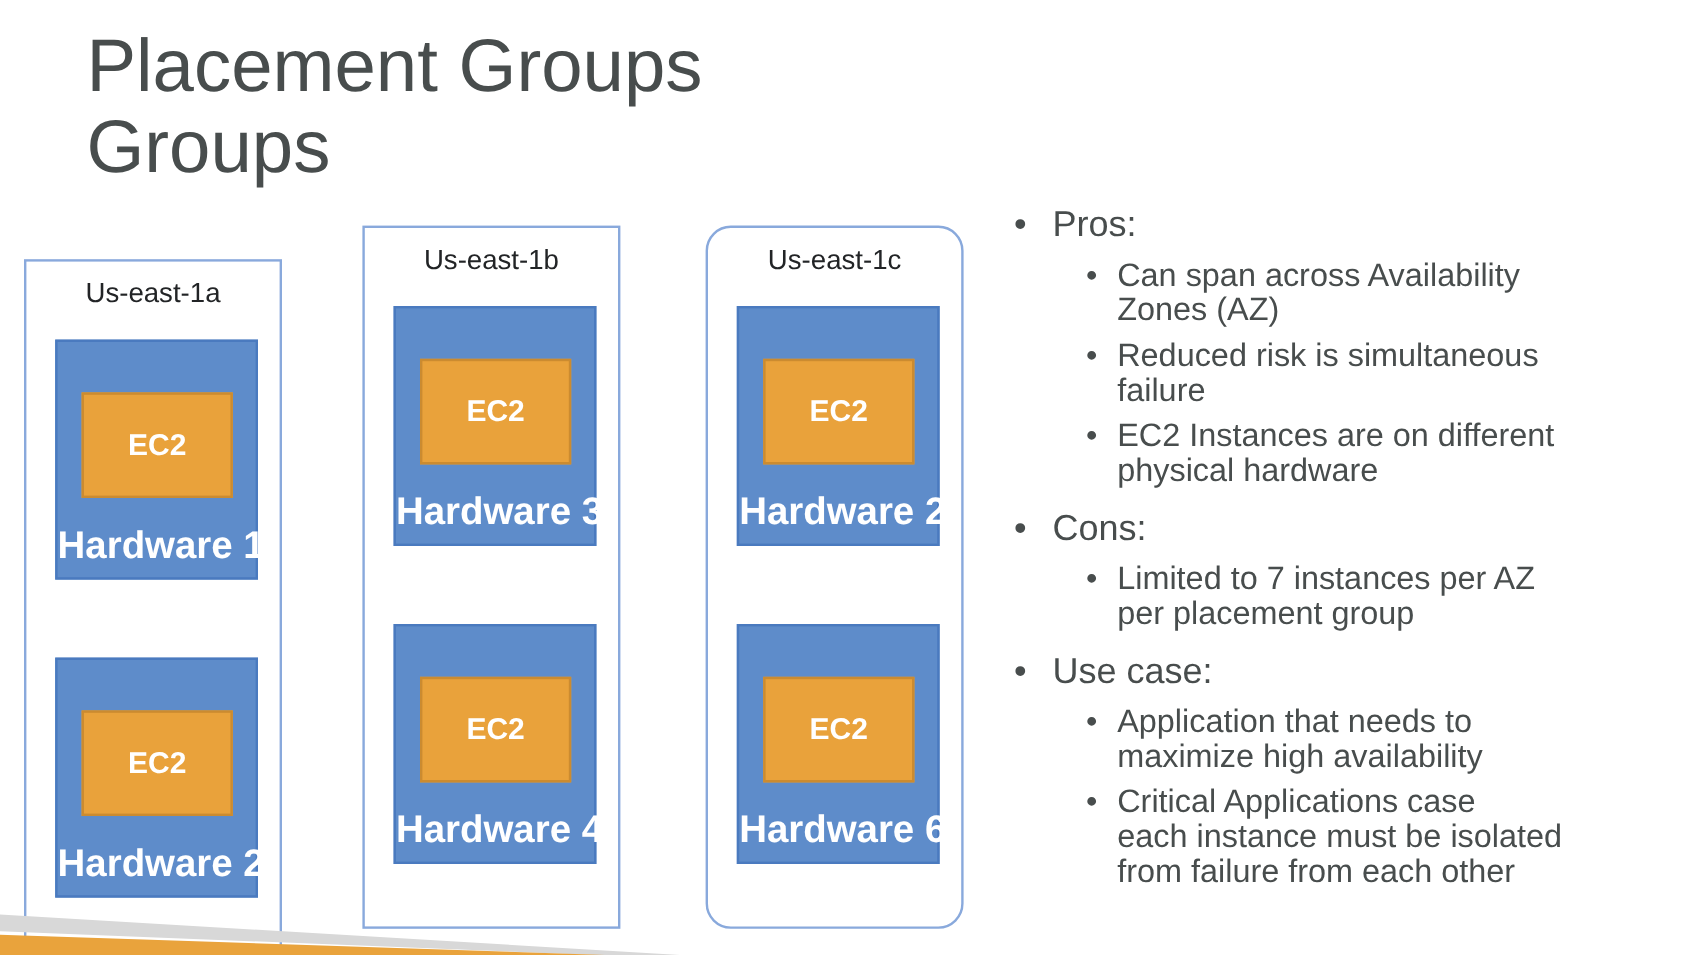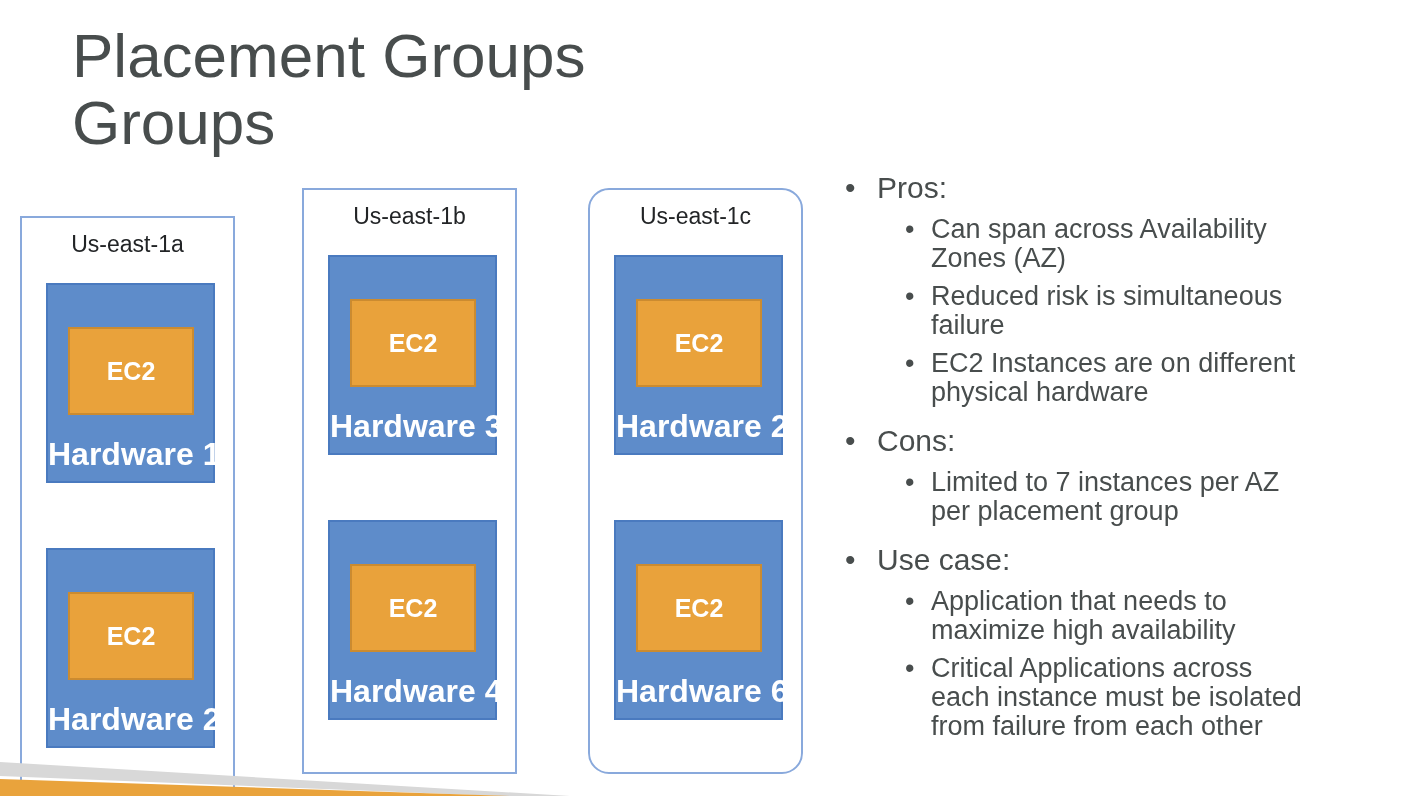--- a/index.html
+++ b/index.html
@@ -240,21 +240,21 @@
       <span class="marker"></span>
       <div class="note-text">
         <span class="ln">Application that needs to</span>
         <span class="ln">maximize high availability</span>
       </div>
     </div>
 
     <div class="note l2">
       <span class="marker"></span>
       <div class="note-text">
-        <span class="ln">Critical Applications across</span>
+        <span class="ln">Critical Applications case</span>
         <span class="ln">each instance must be isolated</span>
         <span class="ln">from failure from each other</span>
       </div>
     </div>
 
   </div>
 
   <svg class="footer-decoration" viewBox="0 0 1422 40" xmlns="http://www.w3.org/2000/svg" aria-hidden="true">
     <polygon points="0,6 570,40 500,40 0,20" fill="#D8D8D8"></polygon>
     <polygon points="0,23 510,40 0,40" fill="#E9A33C"></polygon>

